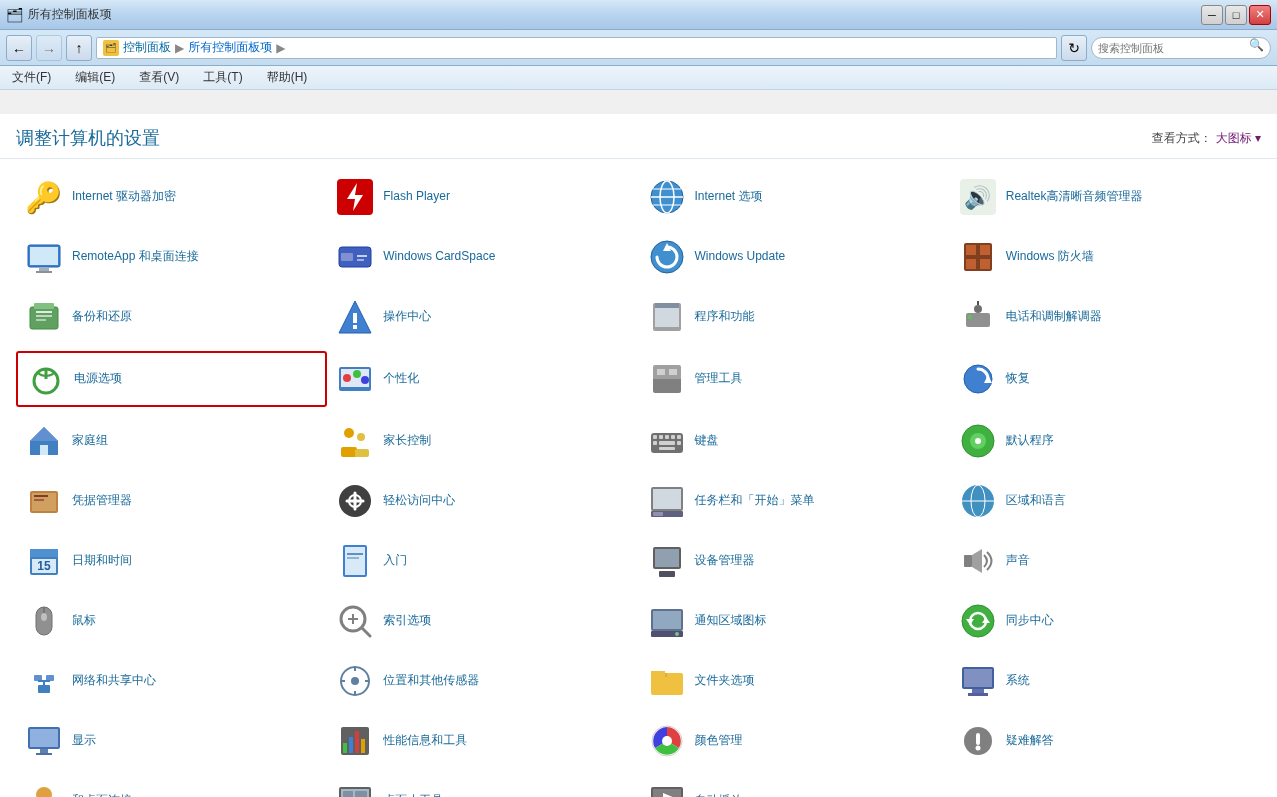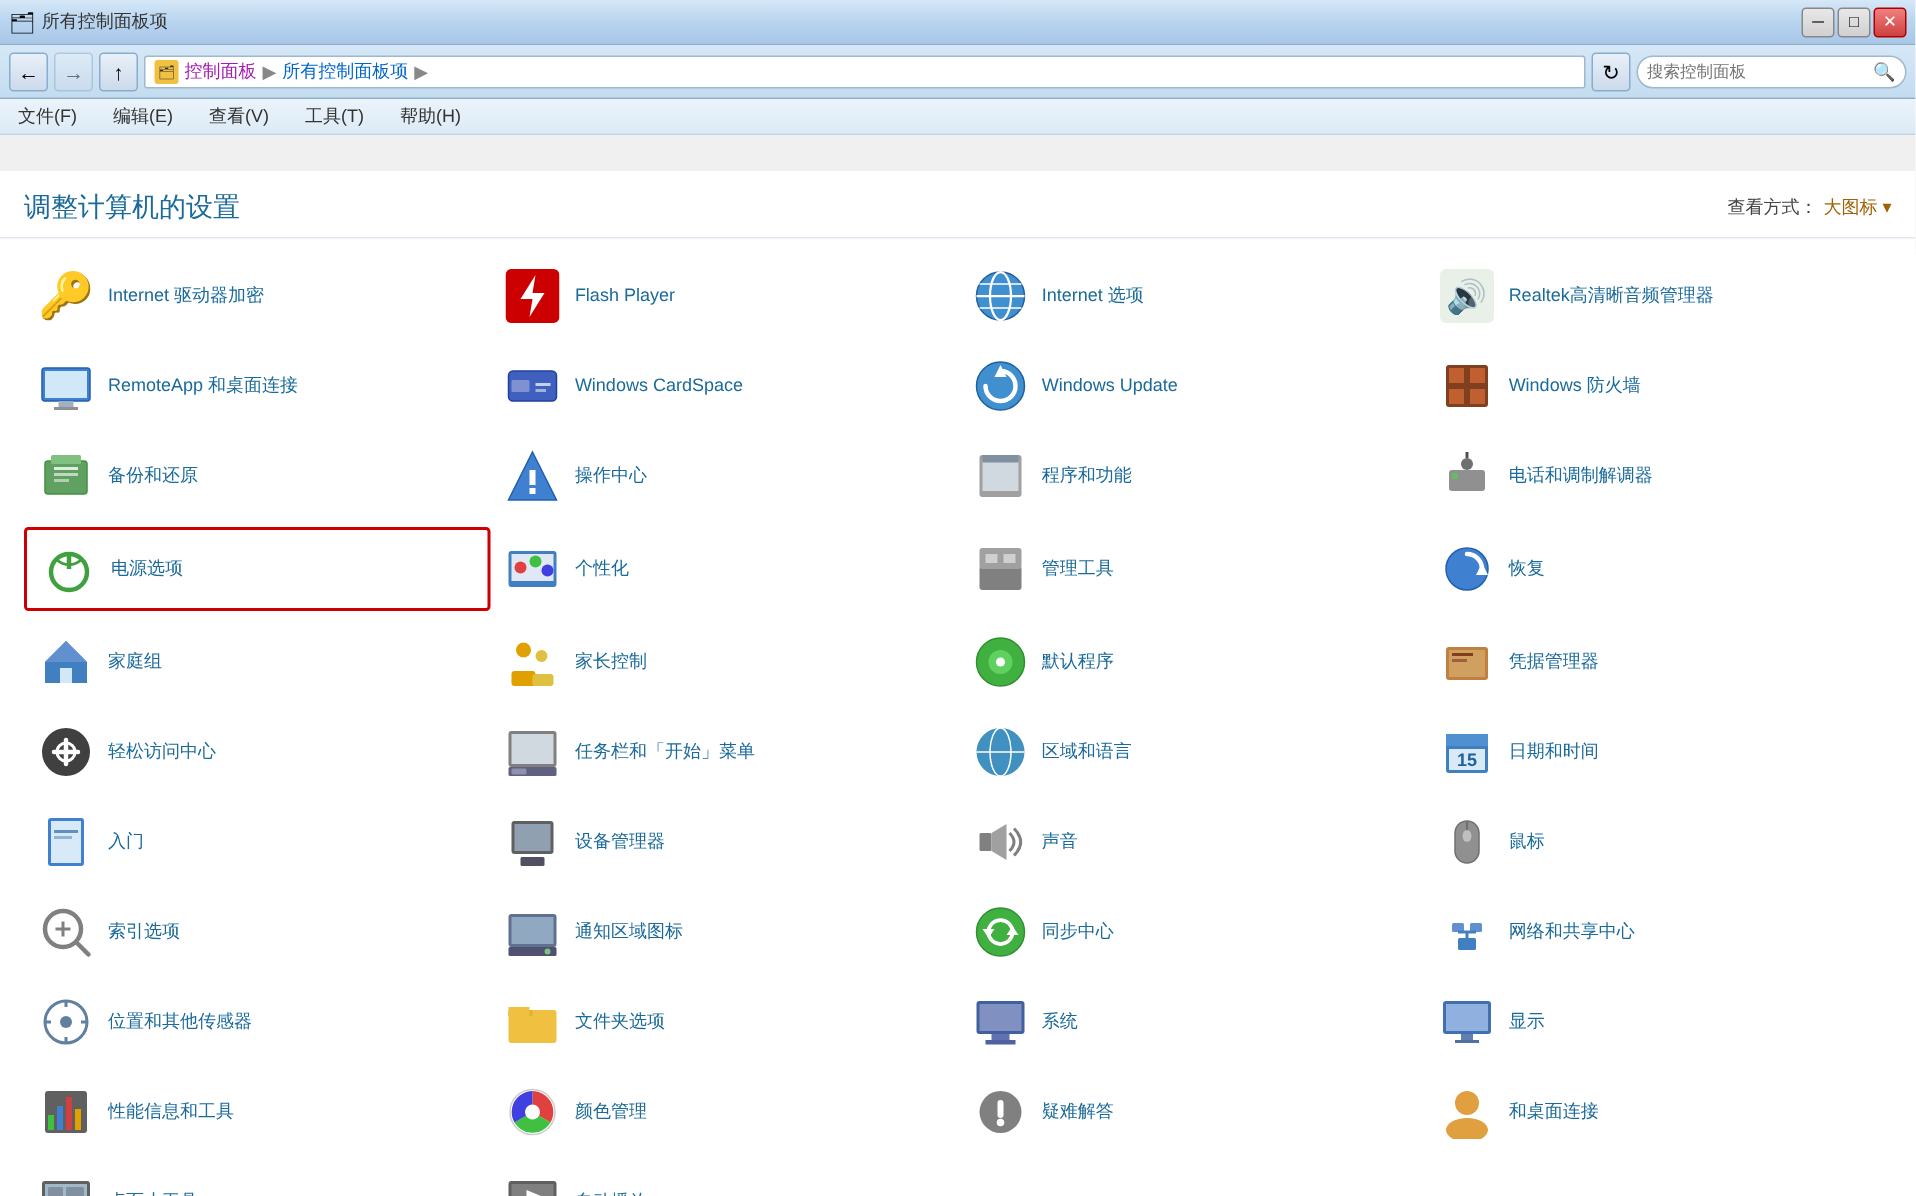--- a/index.html
+++ b/index.html
@@ -94,21 +94,20 @@
       justify-content: center;
       font-size: 9px;
     }
     .path-sep { color: #888; }
     .search-box {
       height: 22px;
       width: 180px;
       border: 1px solid #a0b8cc;
       border-radius: 12px;
       display: flex;
-      align-items: center;
       background: white;
       padding: 0 6px;
     }
     .search-input {
       flex: 1;
       border: none;
       outline: none;
       font-size: 11px;
       background: transparent;
       color: #999;
@@ -158,21 +157,21 @@
     }
     .view-options {
       display: flex;
       align-items: center;
       gap: 4px;
       font-size: 12px;
       color: #444;
       justify-content: space-between;
     }
     .view-link {
-      color: #a16207;
+      color: #701a75;
       cursor: pointer;
       text-decoration: none;
     }
 
     
     .icons-container {
       flex: 1;
       overflow-y: auto;
       padding: 12px 16px;
     }
@@ -229,21 +228,21 @@
     <div class="tb-btn close">✕</div>
   </div>
 </div>
 
 <div class="address-bar">
   <div class="nav-btn">←</div>
   <div class="nav-btn" style="opacity:0.5;">→</div>
   <div class="nav-btn">↑</div>
   <div class="address-path">
     <span class="path-icon">🗂</span>
-    <span style="color:#a21caf;cursor:pointer;">控制面板</span>
+    <span style="color:#0369a1;cursor:pointer;">控制面板</span>
     <span class="path-sep"> ▶ </span>
     <span style="color:#0066cc;cursor:pointer;">所有控制面板项</span>
     <span class="path-sep"> ▶ </span>
   </div>
   <div class="nav-btn">↻</div>
   <div class="search-box">
     <input class="search-input" placeholder="搜索控制面板" style="">
     <span class="search-icon-btn">🔍</span>
   </div>
 </div>
@@ -447,20 +446,37 @@
               <circle cx="24" cy="14" r="4" fill="#e0c040"></circle>
               <rect x="4" y="24" width="16" height="10" rx="2" fill="#e0a000"></rect>
               <rect x="18" y="26" width="14" height="8" rx="2" fill="#e0c040"></rect>
             </svg>
           </div>
           <span class="icon-label">家长控制</span>
         </div>
         <div class="icon-item">
           <div class="icon-img">
             <svg width="36" height="36" viewBox="0 0 36 36">
+              <rect x="2" y="10" width="32" height="20" rx="3" fill="#707070"></rect>
+              <rect x="4" y="12" width="4" height="4" rx="1" fill="#d0d0d0"></rect>
+              <rect x="10" y="12" width="4" height="4" rx="1" fill="#d0d0d0"></rect>
+              <rect x="16" y="12" width="4" height="4" rx="1" fill="#d0d0d0"></rect>
+              <rect x="22" y="12" width="4" height="4" rx="1" fill="#d0d0d0"></rect>
+              <rect x="28" y="12" width="4" height="4" rx="1" fill="#d0d0d0"></rect>
+              <rect x="4" y="18" width="4" height="4" rx="1" fill="#d0d0d0"></rect>
+              <rect x="10" y="18" width="16" height="4" rx="1" fill="#d0d0d0"></rect>
+              <rect x="28" y="18" width="4" height="4" rx="1" fill="#d0d0d0"></rect>
+              <rect x="10" y="24" width="16" height="3" rx="1" fill="#d0d0d0"></rect>
+            </svg>
+          </div>
+          <span class="icon-label">键盘</span>
+        </div>
+        <div class="icon-item">
+          <div class="icon-img">
+            <svg width="36" height="36" viewBox="0 0 36 36">
               <circle cx="18" cy="18" r="16" fill="#40b040" stroke="#309030" stroke-width="1"></circle>
               <circle cx="18" cy="18" r="8" fill="#60d060"></circle>
               <circle cx="18" cy="18" r="3" fill="white"></circle>
             </svg>
           </div>
           <span class="icon-label">默认程序</span>
         </div>
         <div class="icon-item">
           <div class="icon-img">
             <svg width="36" height="36" viewBox="0 0 36 36">

